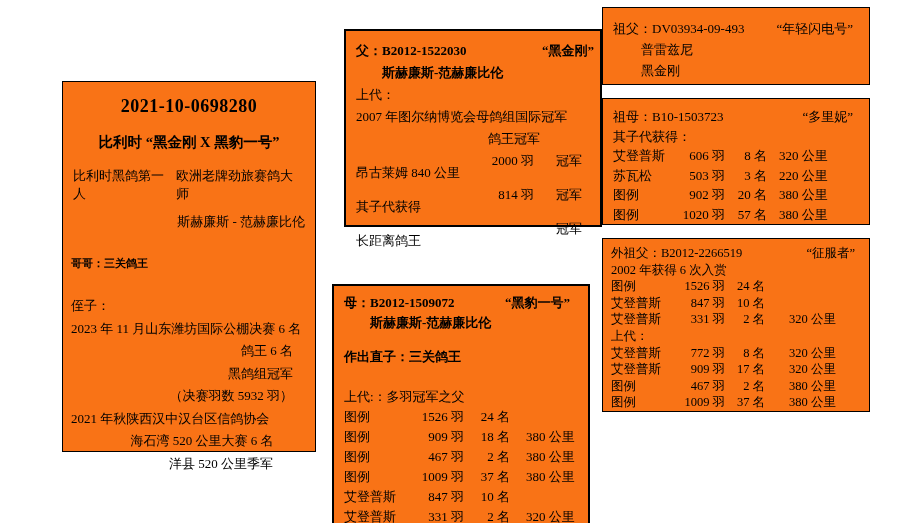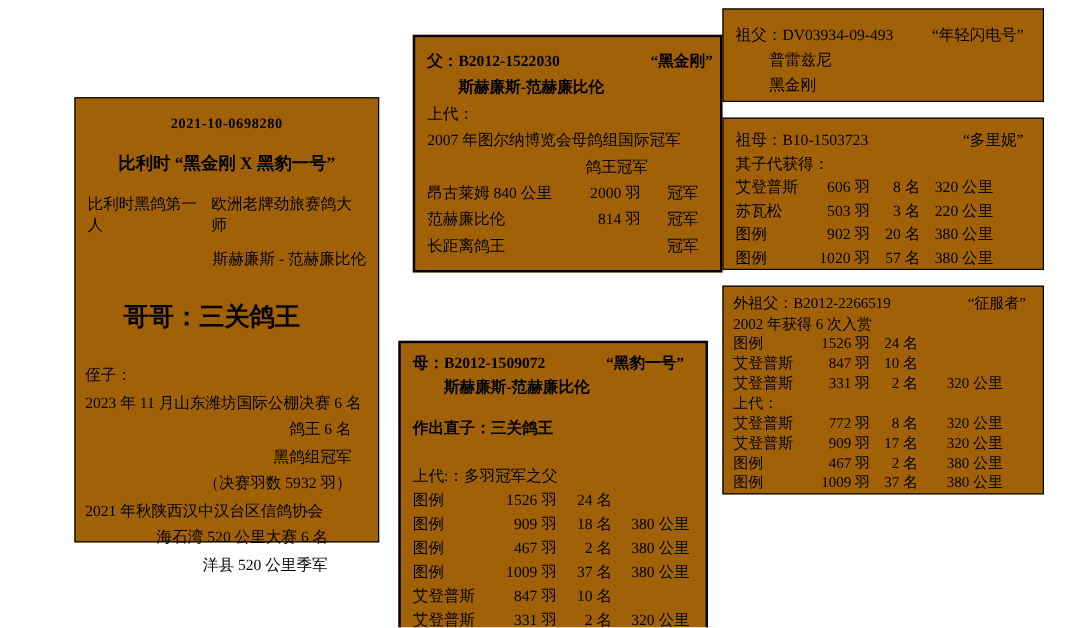--- a/index.html
+++ b/index.html
@@ -5,46 +5,46 @@
   html,body{margin:0;padding:0;background:#ffffff;}
   #canvas{
     position:relative;
     width:901px;height:523px;
     background:#ffffff;
     font-family:"Liberation Serif","DejaVu Serif",serif;
     color:#000;
     font-size:13px;
     overflow:hidden;
   }
-  .box{position:absolute;border:1px solid #000;background:#a16207;box-sizing:border-box;}
+  .box{position:absolute;border:1px solid #000;background:#f97316;box-sizing:border-box;}
   .box.thick{border-width:2px;}
   .b{font-weight:bold;}
   .flexrow{display:flex;justify-content:space-between;align-items:baseline;}
   
   #subject-box{left:62px;top:81px;width:254px;height:371px;padding:14px 8px 0 8px;}
-  .lb-ring{text-align:center;font-weight:bold;font-size:12px;letter-spacing:.5px;}
+  .lb-ring{text-align:center;font-weight:bold;font-size:18px;letter-spacing:.5px;}
   .lb-title{text-align:center;font-weight:bold;font-size:14.5px;margin-top:16px;}
   .lb-tags{display:flex;justify-content:space-between;margin-top:15px;padding:0 2px;}
   .lb-breeder{text-align:right;margin-top:10px;padding-right:2px;}
-  .lb-brother{font-weight:bold;font-size:21px;margin-top:25px;margin-left:32px;}
+  .lb-brother{font-weight:bold;font-size:11px;margin-top:25px;}
   .lb-nephew{margin-top:24px;}
   .ach{line-height:22.5px;}
   .al-l{text-align:left;}
   .al-r{text-align:right;padding-right:14px;}
   .al-c1{text-align:center;padding-left:26px;}
   .al-c2{text-align:center;padding-left:64px;}
   
   #father-box{left:344px;top:29px;width:258px;height:198px;padding:9px 0 0 10px;line-height:22px;}
   #mother-box{left:332px;top:240px;width:258px;height:253px;padding:7px 12px 0 10px;line-height:20px;margin-top:44px;}
   .mid-breeder{padding-left:26px;font-weight:bold;}
   .gap14{height:14px;}
   .gap20{height:20px;}
   .f-line2{text-align:right;padding-right:60px;}
   .frow{display:flex;}
-  .f-name{width:120px;}
+  .f-name{width:120px;margin-top:12px;}
   .f-birds{width:58px;text-align:right;}
   .f-rank{margin-left:22px;}
   .prow{display:flex;}
   .c-name{width:62px;}
   .c-birds{width:58px;text-align:right;}
   .c-rank{width:46px;text-align:right;}
   .c-dist{margin-left:16px;}
   
   #gf-box{left:602px;top:7px;width:268px;height:78px;padding:10px 10px 0 10px;line-height:21px;}
   #gm-box{left:602px;top:98px;width:268px;height:127px;padding:8px 10px 0 10px;line-height:19.5px;}
@@ -95,21 +95,21 @@
     <div class="mid-breeder">斯赫廉斯-范赫廉比伦</div>
     <div>上代：</div>
     <div>2007 年图尔纳博览会母鸽组国际冠军</div>
     <div class="f-line2">鸽王冠军</div>
     <div class="frow">
       <span class="f-name">昂古莱姆 840 公里</span>
       <span class="f-birds">2000 羽</span>
       <span class="f-rank">冠军</span>
     </div>
     <div class="frow">
-      <span class="f-name">范赫廉比伦</span>
+      <span class="f-name">其子代获得</span>
       <span class="f-birds">814 羽</span>
       <span class="f-rank">冠军</span>
     </div>
     <div class="frow">
       <span class="f-name">长距离鸽王</span>
       <span class="f-birds"></span>
       <span class="f-rank">冠军</span>
     </div>
   </div>
 

